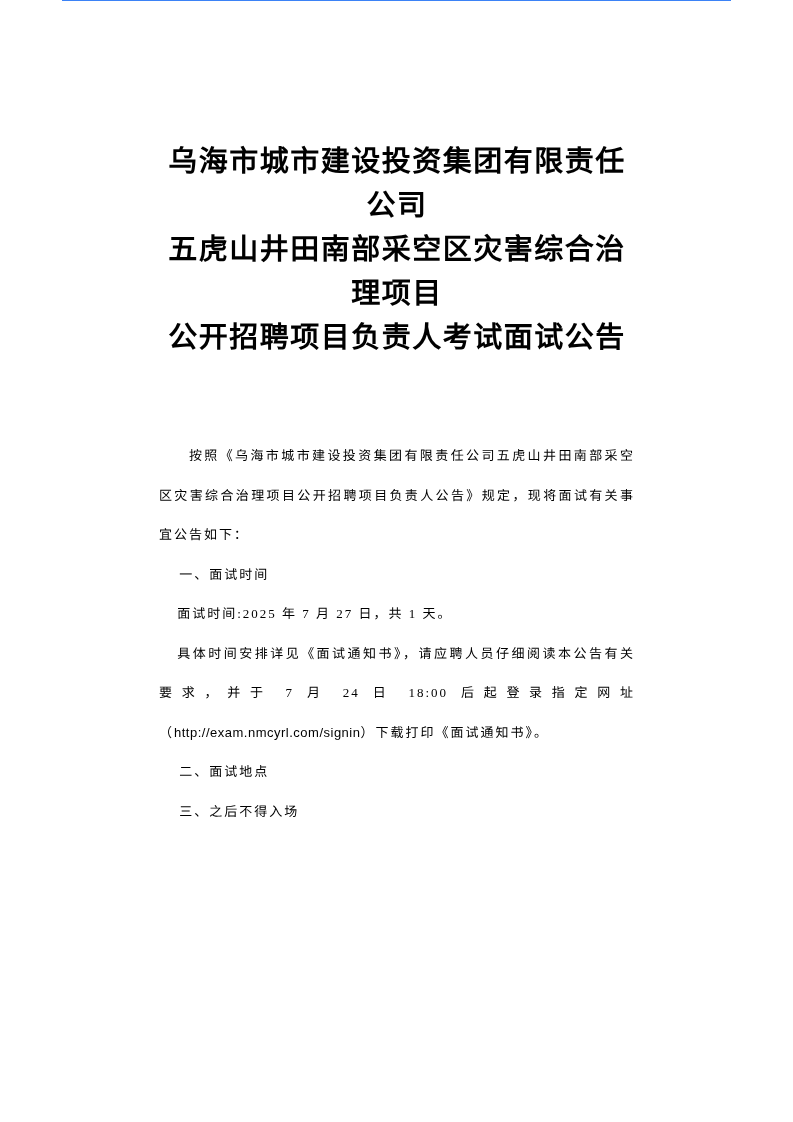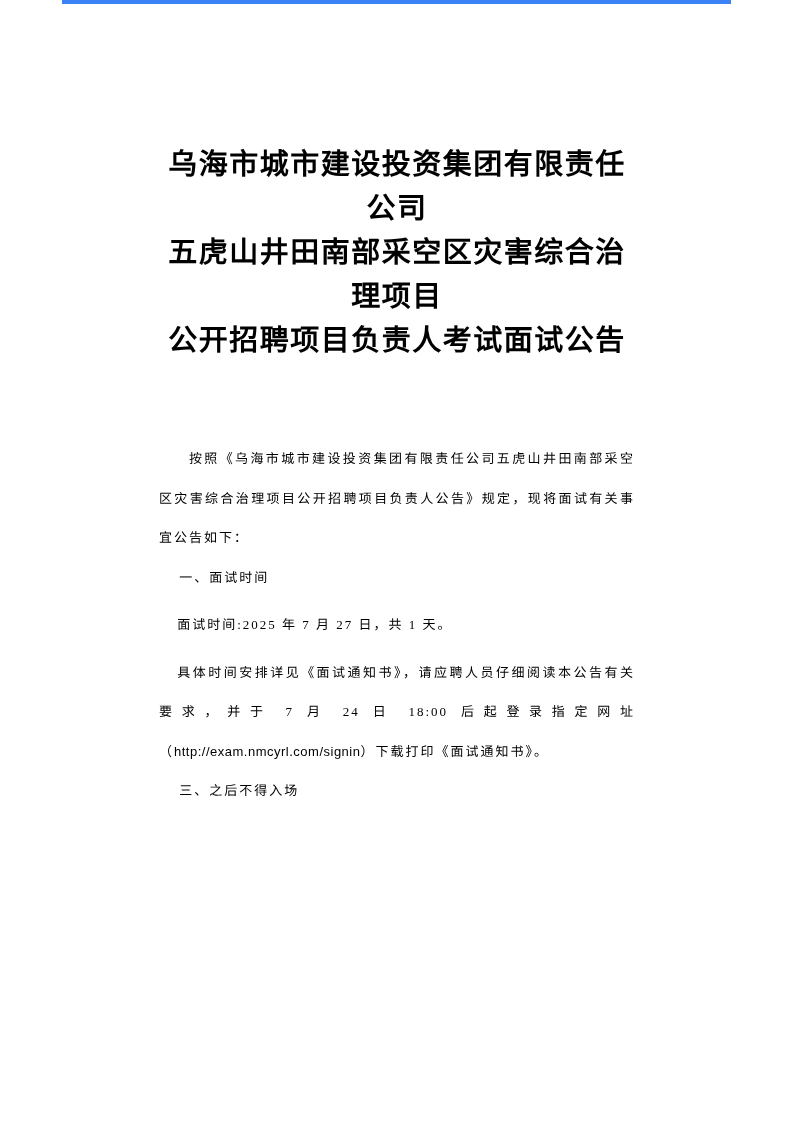--- a/index.html
+++ b/index.html
@@ -10,21 +10,21 @@
   .page {
     position: relative;
     width: 669px;
     height: 1122px;
     margin: 0 auto;
     background: #ffffff;
     color: #000000;
     box-sizing: border-box;
     padding: 138px 96px 0 97px;
     overflow: hidden;
-    border-top: 4px solid #3b82f6;
+    border-top: 1px solid #3b82f6;
   }
   .doc-title {
     text-align: center;
     font-family: "Liberation Serif", "DejaVu Serif", serif;
     font-weight: bold;
     font-size: 29px;
     line-height: 44px;
     letter-spacing: 1.5px;
   }
   .doc-body {
@@ -37,21 +37,20 @@
     text-justify: inter-character;
   }
   .doc-body p {
     margin: 0;
   }
   p.para-intro {
     text-indent: 2.3em;
   }
   p.para-body {
     text-indent: 1.4em;
-    margin-top: 8px;
   }
   p.section-heading {
     font-family: "Liberation Sans", "DejaVu Sans", sans-serif;
     font-weight: normal;
     text-indent: 1.55em;
     letter-spacing: 2px;
   }
   .url-text {
     font-family: Liberation Sans, sans-serif;
     letter-spacing: 0.5px;
@@ -72,20 +71,21 @@
 
     <p class="para-intro">按照《乌海市城市建设投资集团有限责任公司五虎山井田南部采空区灾害综合治理项目公开招聘项目负责人公告》规定，现将面试有关事宜公告如下：</p>
 
     <p class="section-heading">一、面试时间</p>
 
     <p class="para-body">面试时间:2025 年 7 月 27 日，共 1 天。</p>
 
 
     <p class="para-body"><span>具体时间安排详见《面试通知书》，请应聘人员仔细阅读本公告有关要求，并于 7 月 24 日 18:00 后起登录指定网址（</span><span class="url-text">http://exam.nmcyrl.com/signin</span><span>）下载打印《面试通知书》。</span></p>
 
+    <p class="section-heading">二、面试地点</p>
 
 
     <p class="section-heading">三、之后不得入场</p>
 
 
   </div>
 
 </div>
 
 </body></html>

